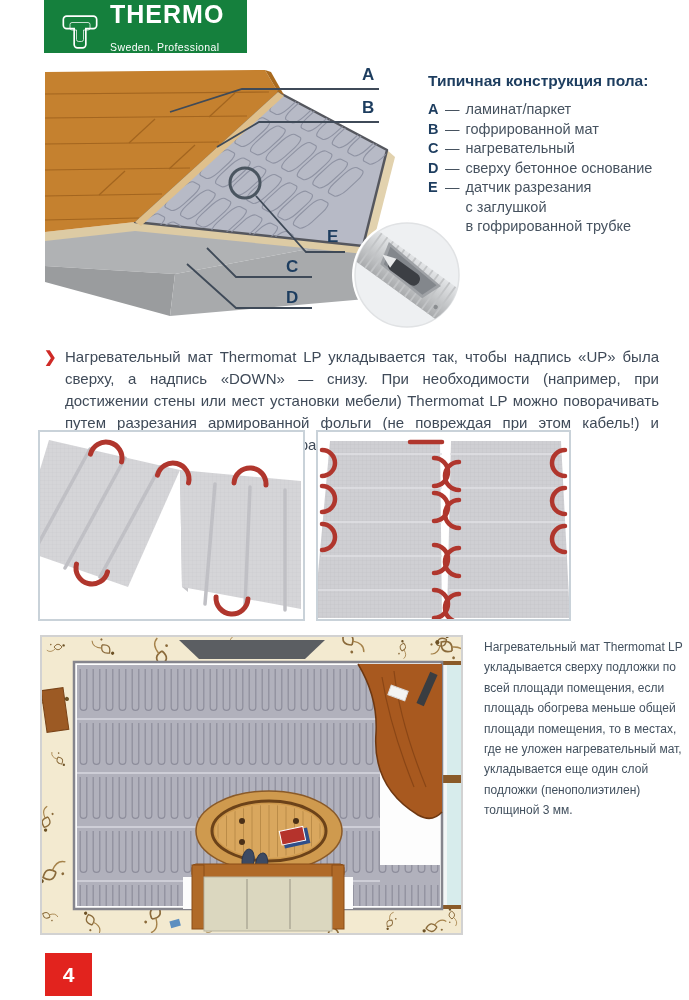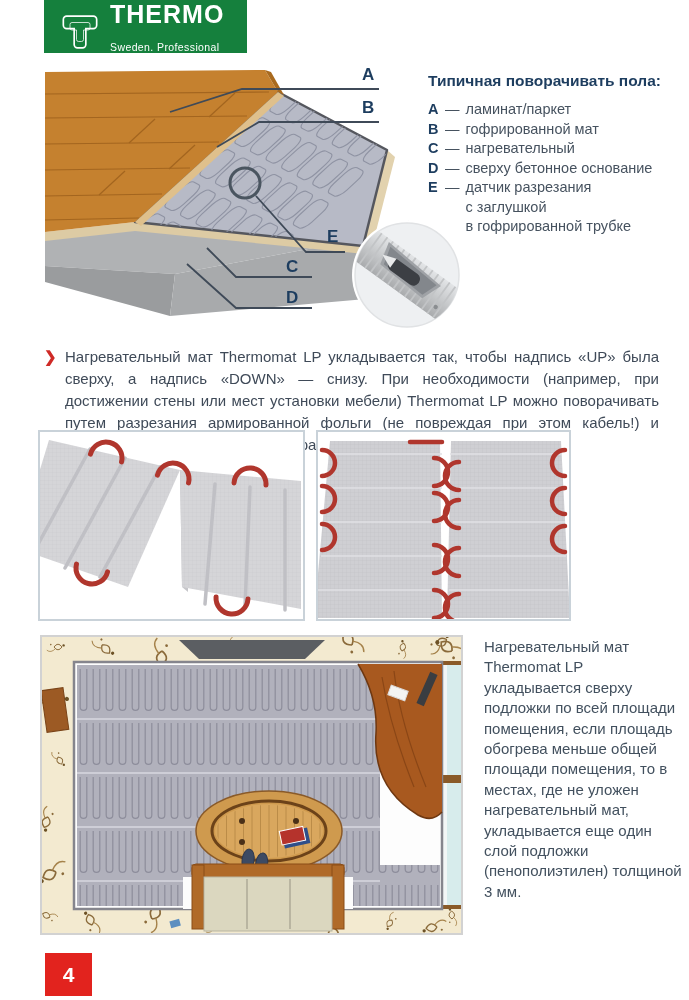--- a/index.html
+++ b/index.html
@@ -32,21 +32,21 @@
   .panel { background:#fff; border:2px solid #c9d2d9; }
   .p1 { left:38px; top:430px; width:267px; height:191px; }
   .p2 { left:316px; top:430px; width:255px; height:191px; }
   .panel svg { display:block; width:100%; height:100%; }
 
   
   .room { left:40px; top:635px; width:423px; height:300px; border:2px solid #d2d2d2; }
   .room svg { display:block; width:100%; height:100%; }
 
   
-  .note { left:484px; top:637px; width:200px; font-size:15px; line-height:20.4px; color:#42505e; }
+  .note { left:484px; top:637px; width:200px; font-size:12px; line-height:20.4px; color:#42505e; }
 
   
   .pagenum { left:45px; top:953px; width:47px; height:43px; background:#e2231e; display:flex; align-items:center; justify-content:center; }
   .pagenum span { color:#fff; font-size:21px; font-weight:bold; }
 </style>
 </head>
 <body>
 
 <div class="abs logo">
   <svg class="logo-mark" viewBox="0 0 48 48">
@@ -192,21 +192,21 @@
   </g>
 </svg>
 
 <span class="callout" style="left:362px;top:66px">A</span>
 <span class="callout" style="left:362px;top:99px">B</span>
 <span class="callout" style="left:327px;top:228px">E</span>
 <span class="callout" style="left:286px;top:258px">C</span>
 <span class="callout" style="left:286px;top:289px">D</span>
 
 <div class="abs legend">
-  <div class="legend-title">Типичная поворачивать пола:</div>
+  <div class="legend-title">Типичная конструкция пола:</div>
   <div class="legend-row">
     <span class="legend-key">A</span>
     <span class="legend-dash">—</span>
     <span>ламинат/паркет</span>
   </div>
   <div class="legend-row">
     <span class="legend-key">B</span>
     <span class="legend-dash">—</span>
     <span>гофрированной мат</span>
   </div>

